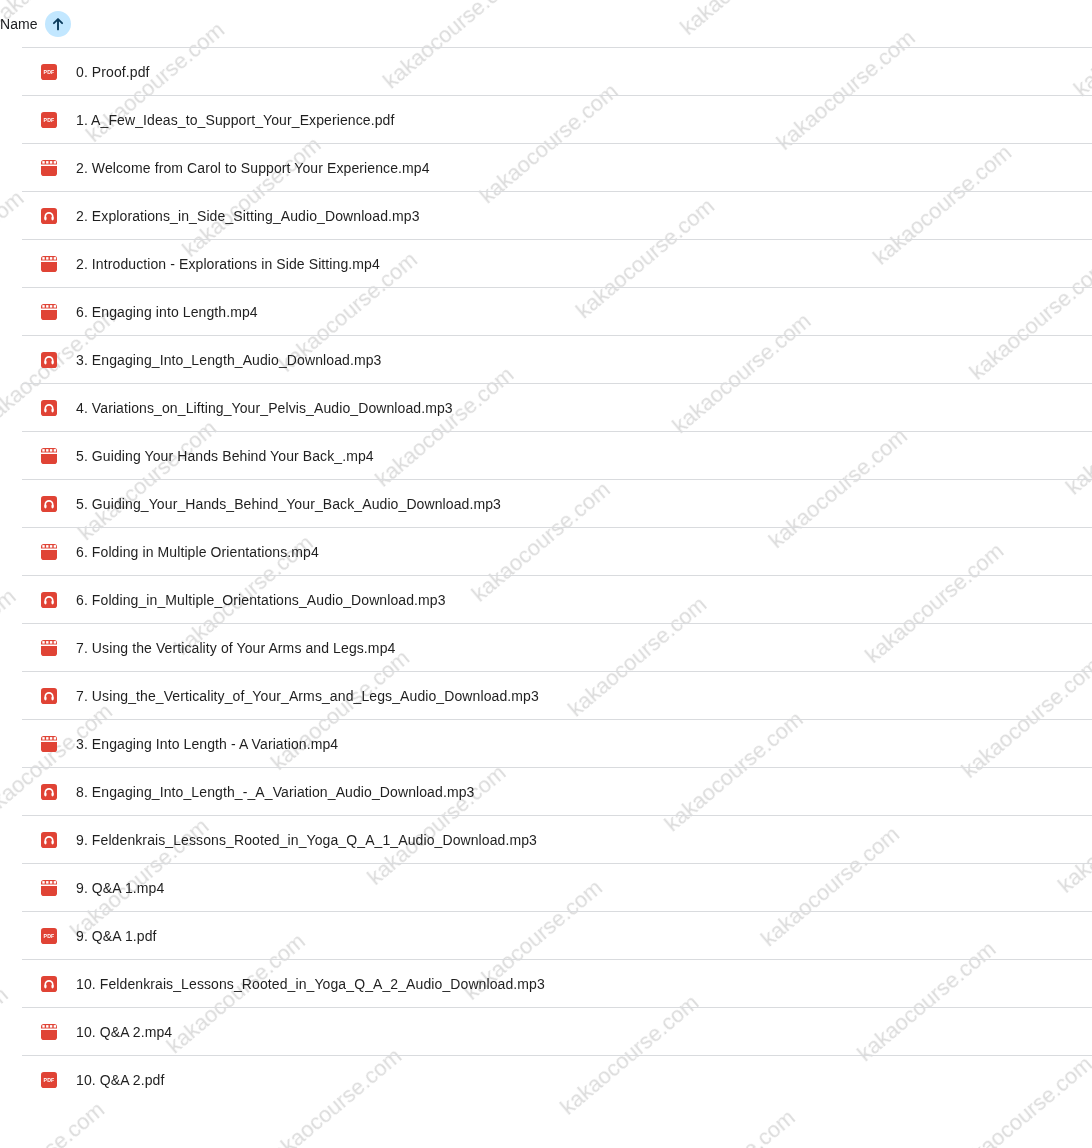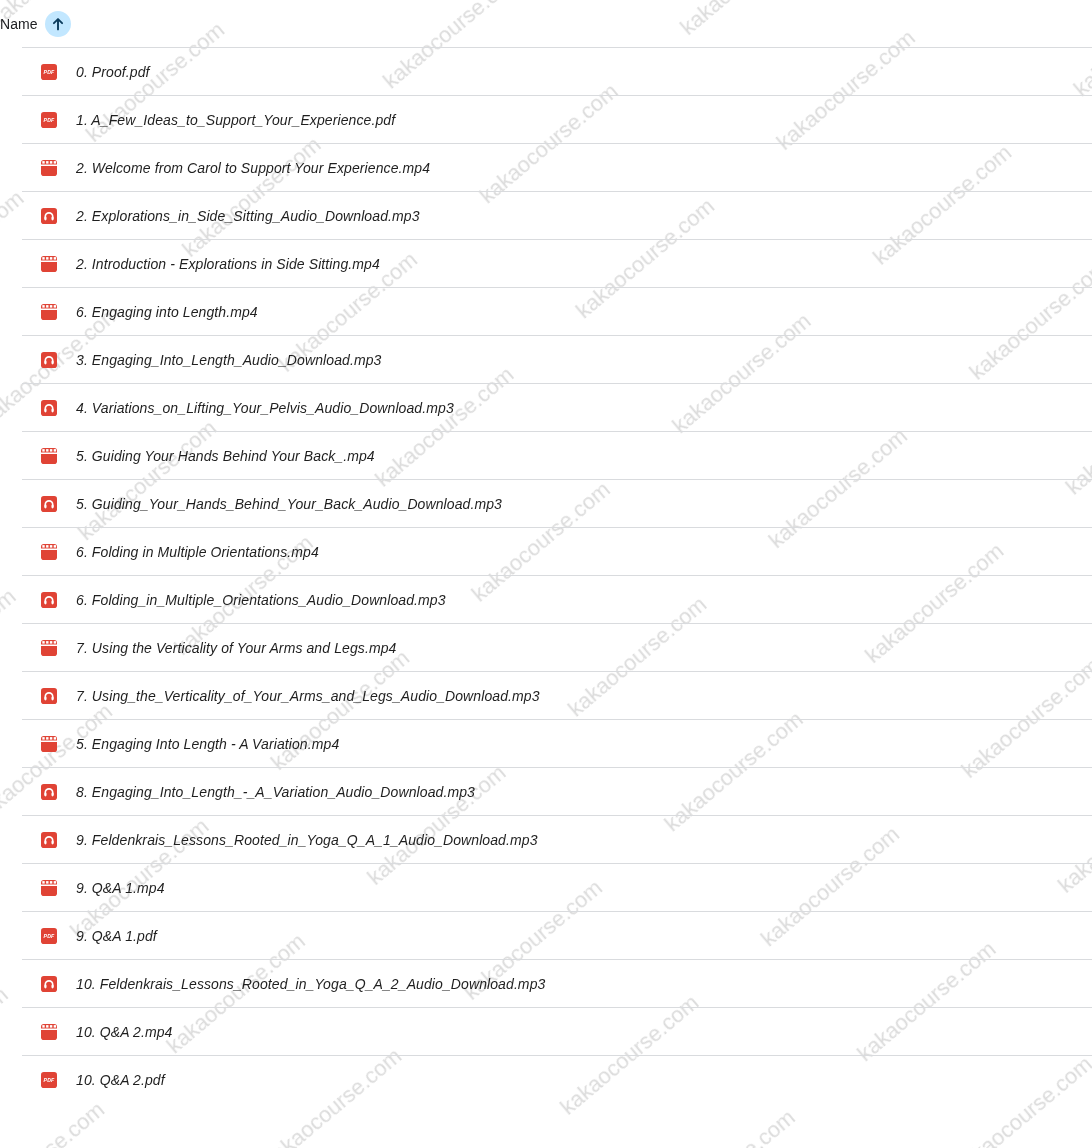--- a/index.html
+++ b/index.html
@@ -47,21 +47,20 @@
     margin-left: 22px;
   }
   .file-row {
     height: 48px;
     box-sizing: border-box;
     border-top: 1px solid #d9dbde;
     display: flex;
     align-items: center;
     padding-left: 19px;
     cursor: pointer;
-    font-style: italic;
   }
   .file-icon {
     width: 16px;
     height: 16px;
     flex: 0 0 16px;
     display: inline-flex;
   }
   .file-icon svg { width: 16px; height: 16px; }
   .file-label {
     margin-left: 19px;
@@ -277,21 +276,21 @@
     <span class="file-icon">
           <svg viewBox="0 0 16 16">
             <rect width="16" height="16" rx="2.8" fill="#e04335"></rect>
             <rect x="0" y="4.5" width="16" height="1.5" fill="#ffffff"></rect>
             <rect x="1.3" y="1.1" width="2.4" height="2.5" fill="#ffffff"></rect>
             <rect x="5.1" y="1.1" width="2.4" height="2.5" fill="#ffffff"></rect>
             <rect x="8.9" y="1.1" width="2.4" height="2.5" fill="#ffffff"></rect>
             <rect x="12.7" y="1.1" width="2.4" height="2.5" fill="#ffffff"></rect>
           </svg>
         </span>
-    <span class="file-label">5. Engaging Into Length - A Variation.mp4</span>
+    <span class="file-label">3. Engaging Into Length - A Variation.mp4</span>
   </div>
 
   <div class="file-row">
     <span class="file-icon">
           <svg viewBox="0 0 16 16">
             <rect width="16" height="16" rx="2.8" fill="#e04335"></rect>
             <path d="M4.3 10.6 V8.5 a3.7 3.7 0 0 1 7.4 0 V10.6" fill="none" stroke="#ffffff" stroke-width="1.7" stroke-linecap="round"></path>
             <rect x="3.4" y="8.8" width="2.1" height="3.6" rx="1.05" fill="#ffffff"></rect>
             <rect x="10.5" y="8.8" width="2.1" height="3.6" rx="1.05" fill="#ffffff"></rect>
           </svg>

